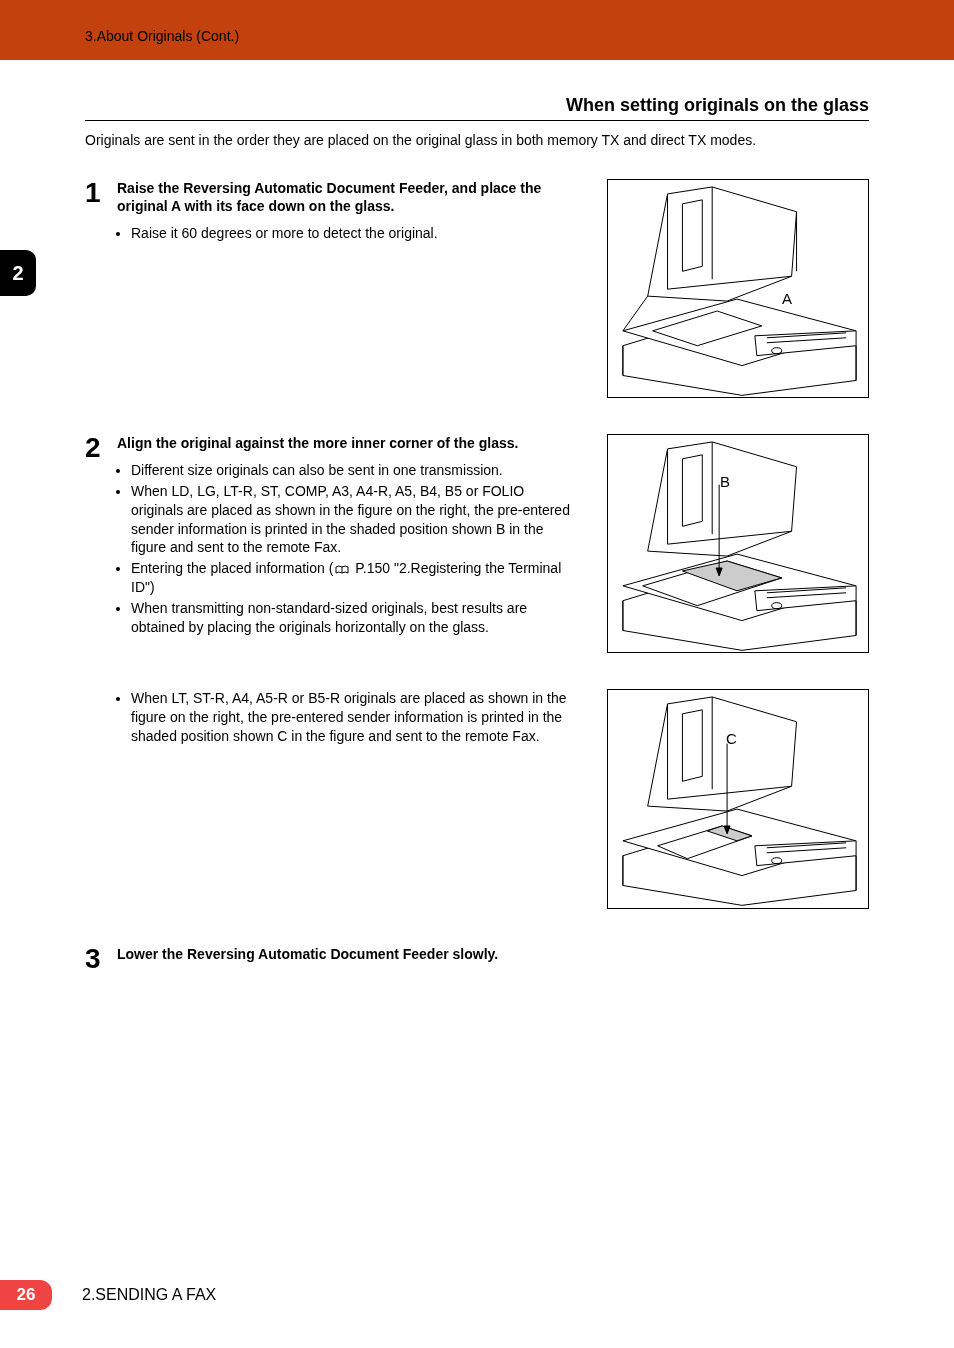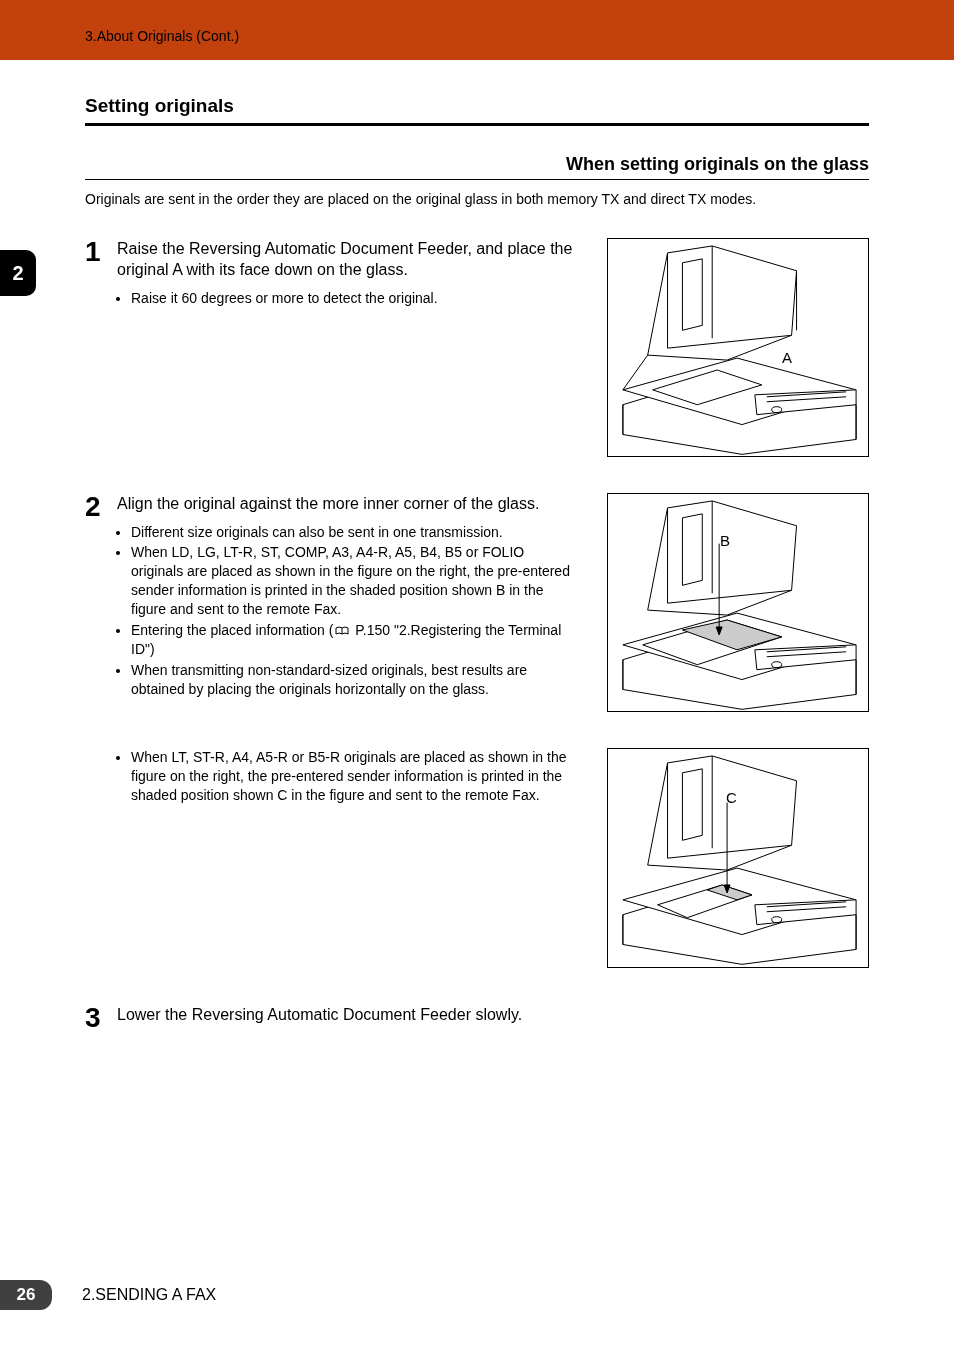--- a/index.html
+++ b/index.html
@@ -69,22 +69,22 @@
   .step-num {
     font-size: 28px;
     font-weight: bold;
     line-height: 1;
     min-width: 22px;
   }
   .step-body {
     flex: 1;
   }
   .step-heading {
-    font-size: 16px;
-    font-weight: normal;
+    font-size: 14px;
+    font-weight: bold;
     line-height: 1.35;
     margin-bottom: 8px;
   }
   .bullets {
     font-size: 14px;
     line-height: 1.35;
     padding-left: 14px;
   }
   .bullets li {
     list-style: disc;
@@ -108,21 +108,21 @@
   .footer {
     position: absolute;
     bottom: 38px;
     left: 0;
     width: 100%;
     height: 30px;
     display: flex;
     align-items: center;
   }
   .page-tab {
-    background: #404040;
+    background: #ef4444;
     color: #fff;
     width: 52px;
     height: 30px;
     display: flex;
     align-items: center;
     justify-content: center;
     font-size: 17px;
     font-weight: bold;
     border-top-right-radius: 12px;
     border-bottom-right-radius: 12px;
@@ -156,21 +156,20 @@
 <div class="header-band">
   <span>3.About Originals (Cont.)</span>
 </div>
 
 <div class="chapter-tab">
   <span>2</span>
 </div>
 
 <div class="content">
 
-  <div class="section-title">Setting originals</div>
 
   <div class="sub-title">When setting originals on the glass</div>
 
   <p class="intro">Originals are sent in the order they are placed on the original glass in both memory TX and direct TX modes.</p>
 
   <div class="step">
     <div class="step-text">
       <div class="step-num">1</div>
       <div class="step-body">
         <div class="step-heading">Raise the Reversing Automatic Document Feeder, and place the original A with its face down on the glass.</div>

